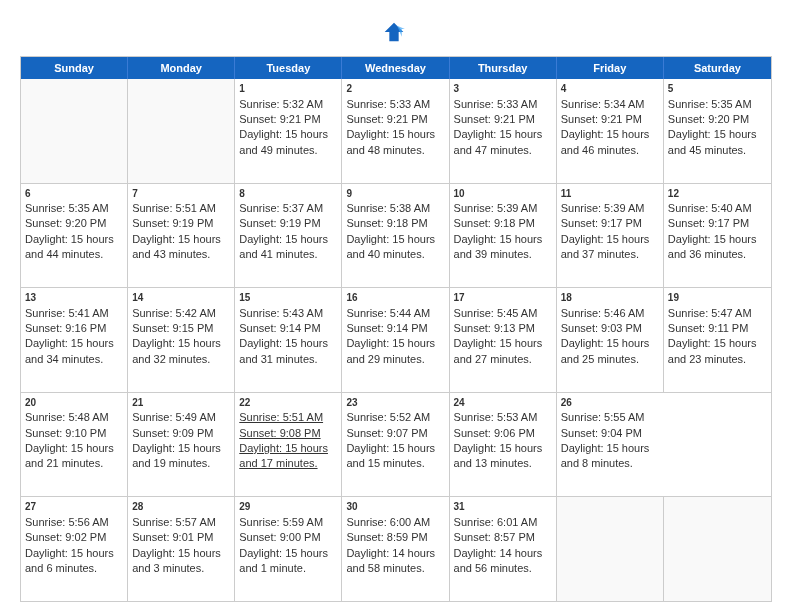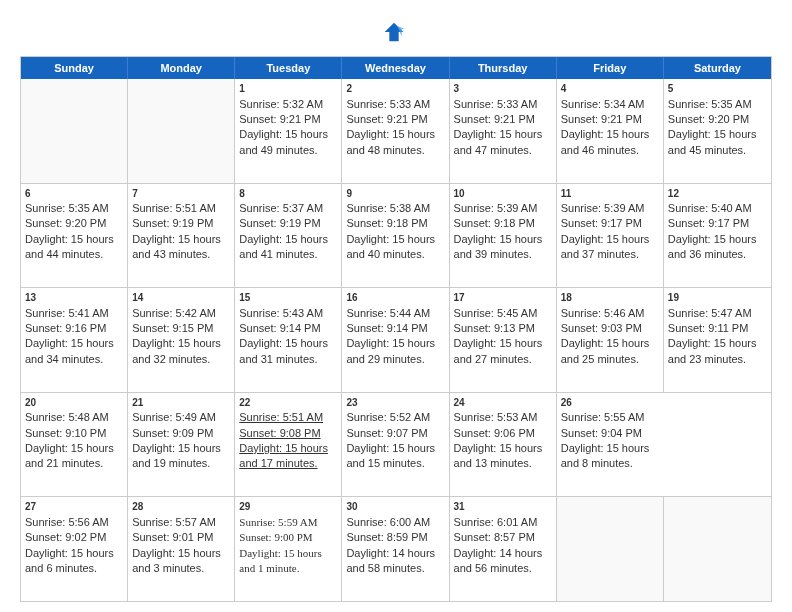--- a/index.html
+++ b/index.html
@@ -227,21 +227,21 @@
 Sunset: 9:04 PM
 Daylight: 15 hours and 8 minutes.</span></div>
         </div>
         <div class="cal-week">
           <div class="cal-cell"><span class="day-num">27</span><span class="cell-text" style="white-space: pre-line;">Sunrise: 5:56 AM
 Sunset: 9:02 PM
 Daylight: 15 hours and 6 minutes.</span></div>
           <div class="cal-cell"><span class="day-num">28</span><span class="cell-text" style="white-space: pre-line;">Sunrise: 5:57 AM
 Sunset: 9:01 PM
 Daylight: 15 hours and 3 minutes.</span></div>
-          <div class="cal-cell"><span class="day-num">29</span><span class="cell-text" style="white-space: pre-line; font-family: Liberation Serif, serif;">Sunrise: 5:59 AM
+          <div class="cal-cell"><span class="day-num">29</span><span class="cell-text" style="white-space: pre-line;">Sunrise: 5:59 AM
 Sunset: 9:00 PM
 Daylight: 15 hours and 1 minute.</span></div>
           <div class="cal-cell"><span class="day-num">30</span><span class="cell-text" style="white-space: pre-line;">Sunrise: 6:00 AM
 Sunset: 8:59 PM
 Daylight: 14 hours and 58 minutes.</span></div>
           <div class="cal-cell"><span class="day-num">31</span><span class="cell-text" style="white-space: pre-line;">Sunrise: 6:01 AM
 Sunset: 8:57 PM
 Daylight: 14 hours and 56 minutes.</span></div>
           <div class="cal-cell empty"></div>
           <div class="cal-cell empty"></div>

